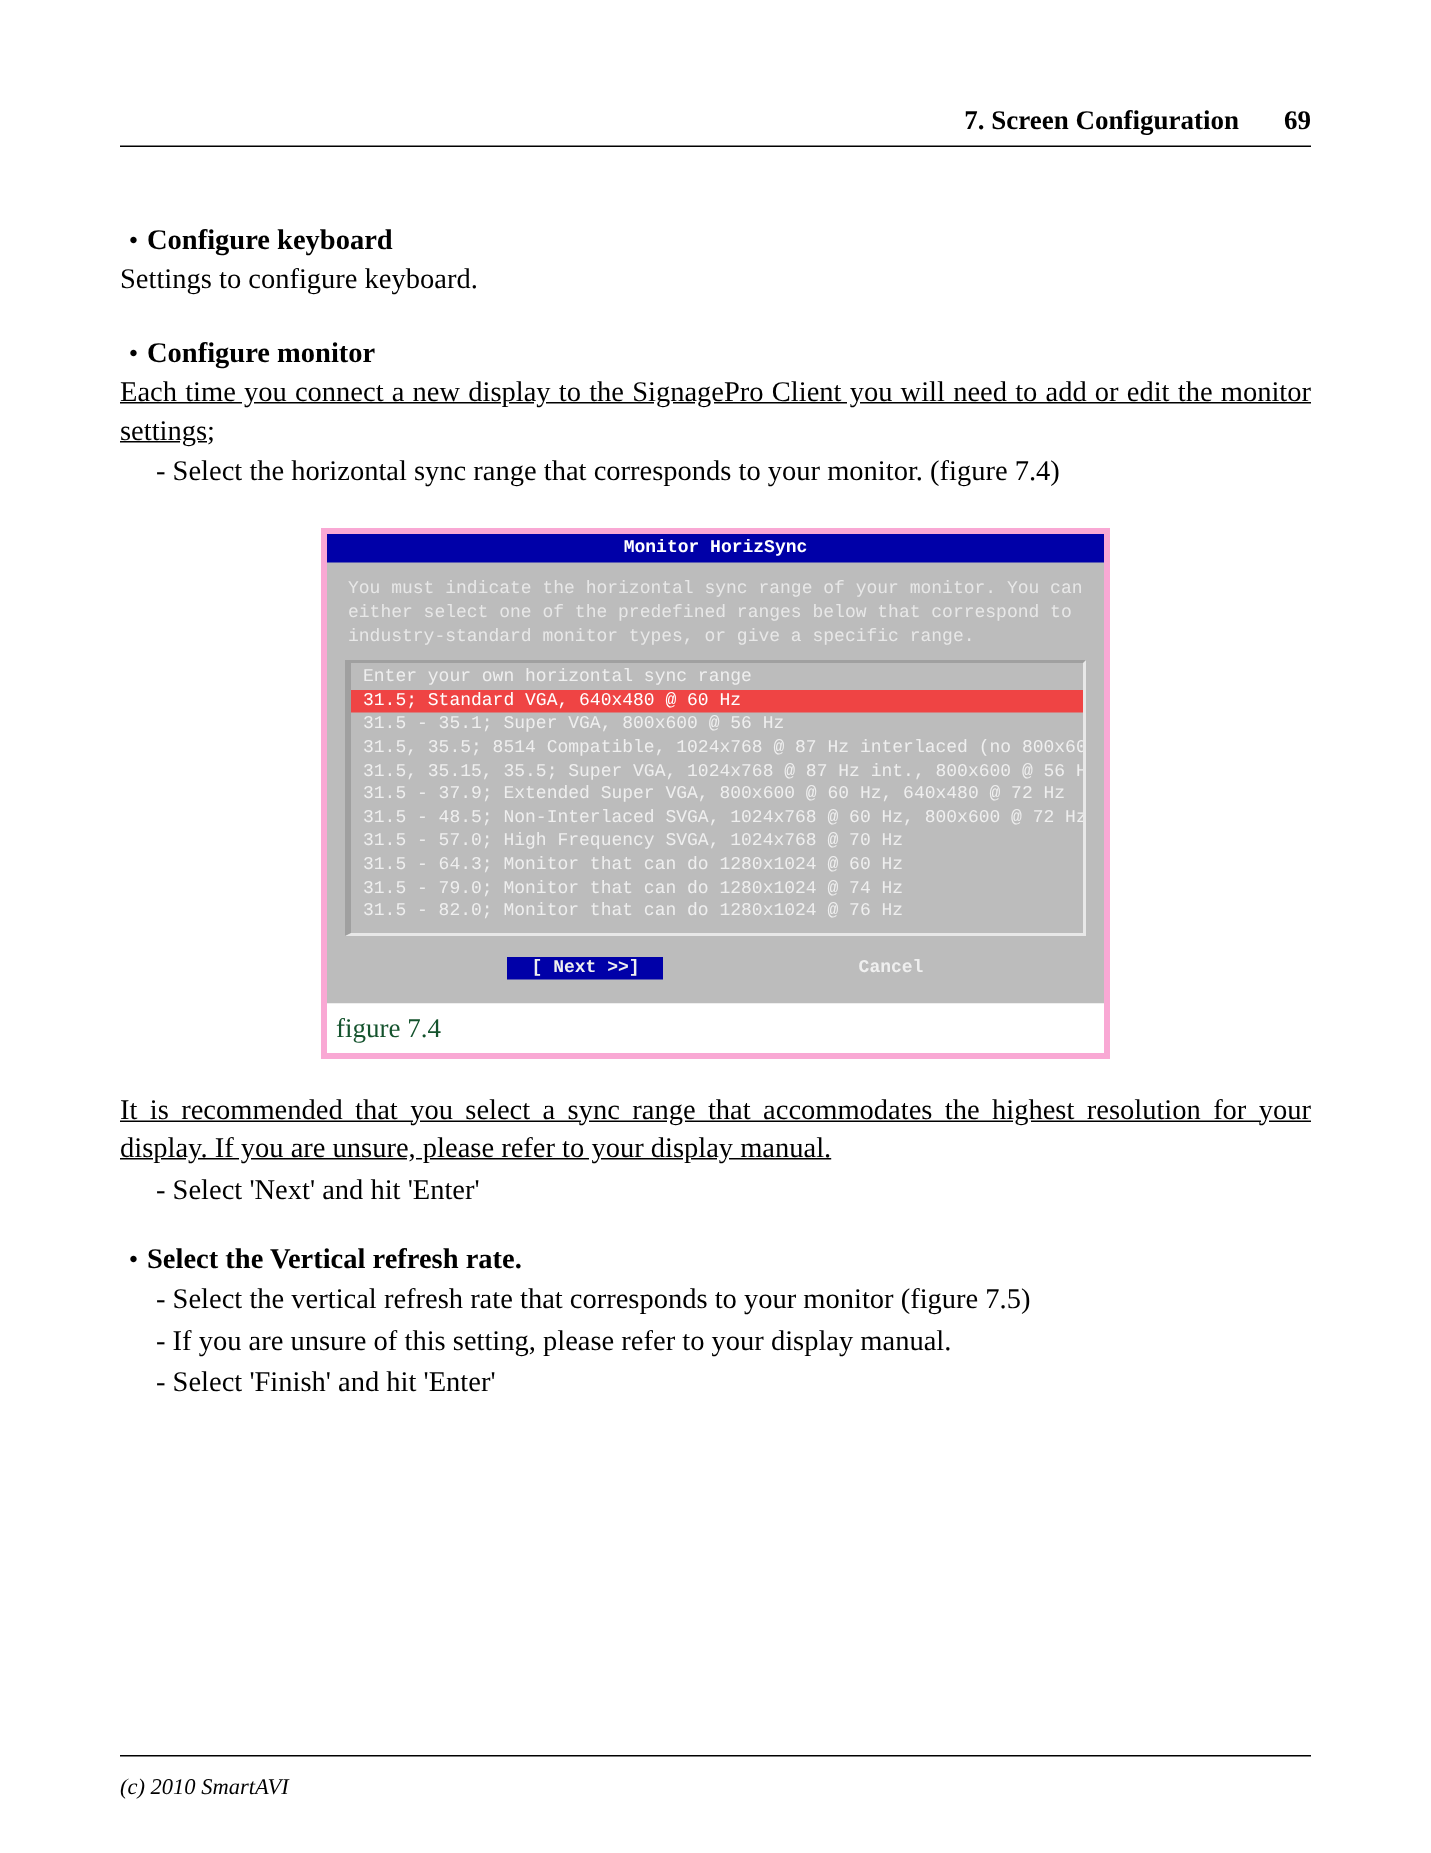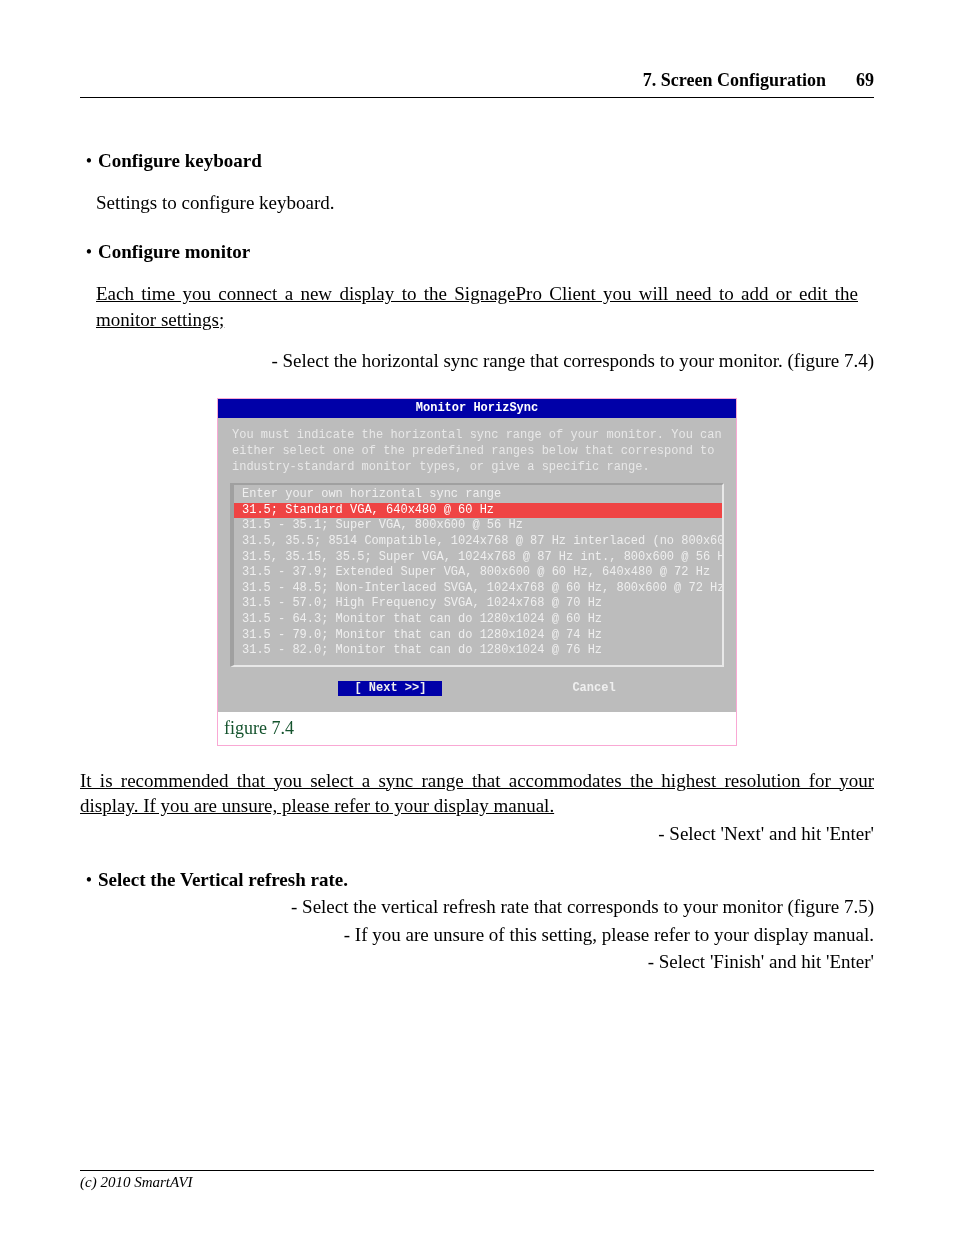--- a/index.html
+++ b/index.html
@@ -42,28 +42,28 @@
   ul.topics > li { margin: 0 0 24px 0; }
   .bullet-line { display: flex; align-items: baseline; }
   .bullet-dot {
     display: inline-block;
     width: 18px;
     text-align: center;
     font-size: 18px;
     line-height: 1;
   }
   .bullet-title { font-weight: bold; }
-  .desc { margin: 16px; }
-  .sub { margin: 2px 0 0 24px; text-align: right; }
+  .desc { margin: 0; }
+  .sub { margin: 2px 0 0 24px; }
   .justify { text-align: justify; text-decoration: underline; }
   
   .figure-wrap {
     width: 518px;
     margin: 18px auto 22px auto;
-    border: 1px solid #f9a8d4;
+    border: 4px solid #f9a8d4;
   }
   .dialog {
     background: #bcbcbc;
     padding: 12px 14px 16px 14px;
     font-family: "Courier New", monospace;
     font-size: 12px;
     color: #e6e6e6;
     line-height: 1.3;
     letter-spacing: 0px;
   }
@@ -112,21 +112,21 @@
   .footer-rule {
     position: absolute;
     left: 80px; right: 80px;
     bottom: 56px;
     border: none;
     border-top: 1.5px solid #000;
   }
   .footer {
     position: absolute;
     left: 80px;
-    bottom: 44px;
+    bottom: 34px;
     font-size: 15px;
     font-style: italic;
   }
 </style>
 </head>
 <body>
 
 <div class="page">
   <div class="header-row">
     <span class="section-title">7. Screen Configuration</span>

